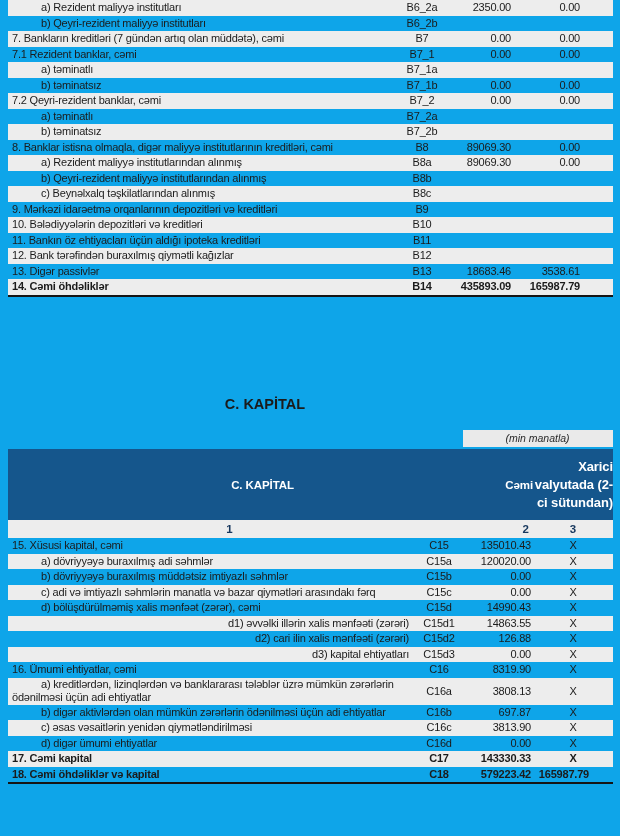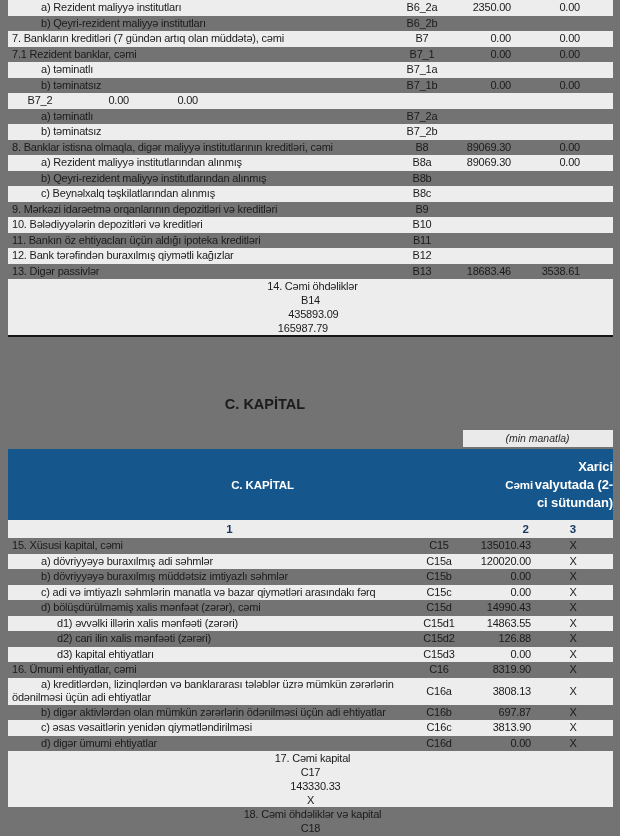--- a/index.html
+++ b/index.html
@@ -8,34 +8,34 @@
     --index-text:#17375D;
     --ink:#1B1B1B;
   }
   html,body{margin:0;padding:0;background:#fff;}
   body{
     width:620px;height:836px;
     font-family:"Liberation Sans",sans-serif;
     color:var(--ink);
     -webkit-font-smoothing:antialiased;
   }
-  .page{position:relative;width:620px;height:836px;overflow:hidden;background:#737373;}
+  .page{position:relative;width:620px;height:836px;overflow:hidden;background:#0ea5e9;}
 
   
   .tbl{position:absolute;left:8px;width:605px;}
   .trow{
     display:flex;align-items:center;
     min-height:15.5px;
     font-size:11px;line-height:13px;letter-spacing:-0.2px;
   }
   .trow .cell{padding-top:0.5px;padding-bottom:0.5px;}
-  .bold{font-weight:normal;flex-direction:column;}
+  .bold{font-weight:bold;}
   .c-desc{flex:1;padding-left:4px;}
   .ind1{text-indent:29px;}
-  .ind2{text-indent:45px;}
+  .ind2{text-indent:45px;text-align:right;}
 
   
   #tableB{top:0;}
   #tableB .trow:nth-child(odd){background:var(--stripe);}
   #tableB .trow:last-child{border-bottom:2.5px solid #151515;}
   #tableB .c-code{width:64px;text-align:center;}
   #tableB .c-val{width:58px;text-align:right;padding-right:1px;box-sizing:border-box;}
   #tableB .c-fx{width:101px;text-align:right;padding-right:33px;box-sizing:border-box;}
 
   
@@ -111,20 +111,21 @@
         <div class="c-val cell"></div>
         <div class="c-fx cell"></div>
       </div>
       <div class="trow">
         <div class="c-desc cell ind1">b) təminatsız</div>
         <div class="c-code cell">B7_1b</div>
         <div class="c-val cell">0.00</div>
         <div class="c-fx cell">0.00</div>
       </div>
       <div class="trow">
+        <div class="c-desc cell ind0">7.2 Qeyri-rezident banklar, cəmi</div>
         <div class="c-code cell">B7_2</div>
         <div class="c-val cell">0.00</div>
         <div class="c-fx cell">0.00</div>
       </div>
       <div class="trow">
         <div class="c-desc cell ind1">a) təminatlı</div>
         <div class="c-code cell">B7_2a</div>
         <div class="c-val cell"></div>
         <div class="c-fx cell"></div>
       </div>

